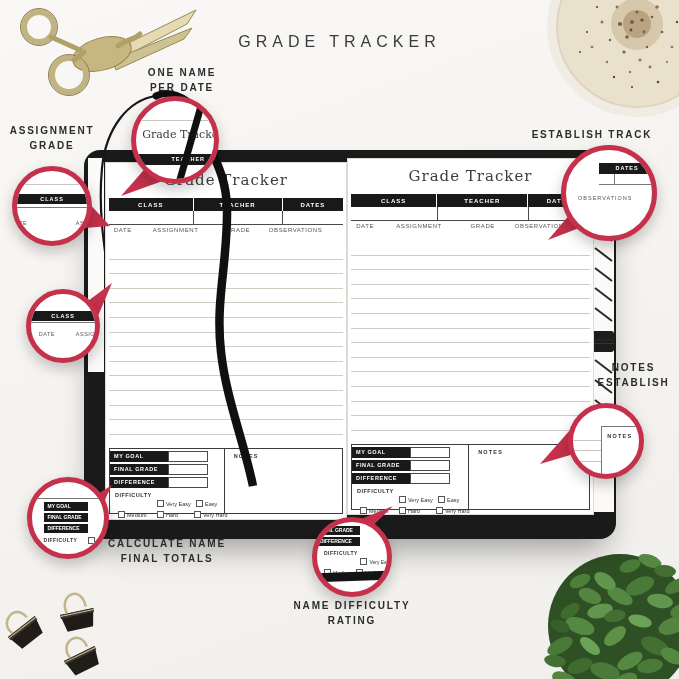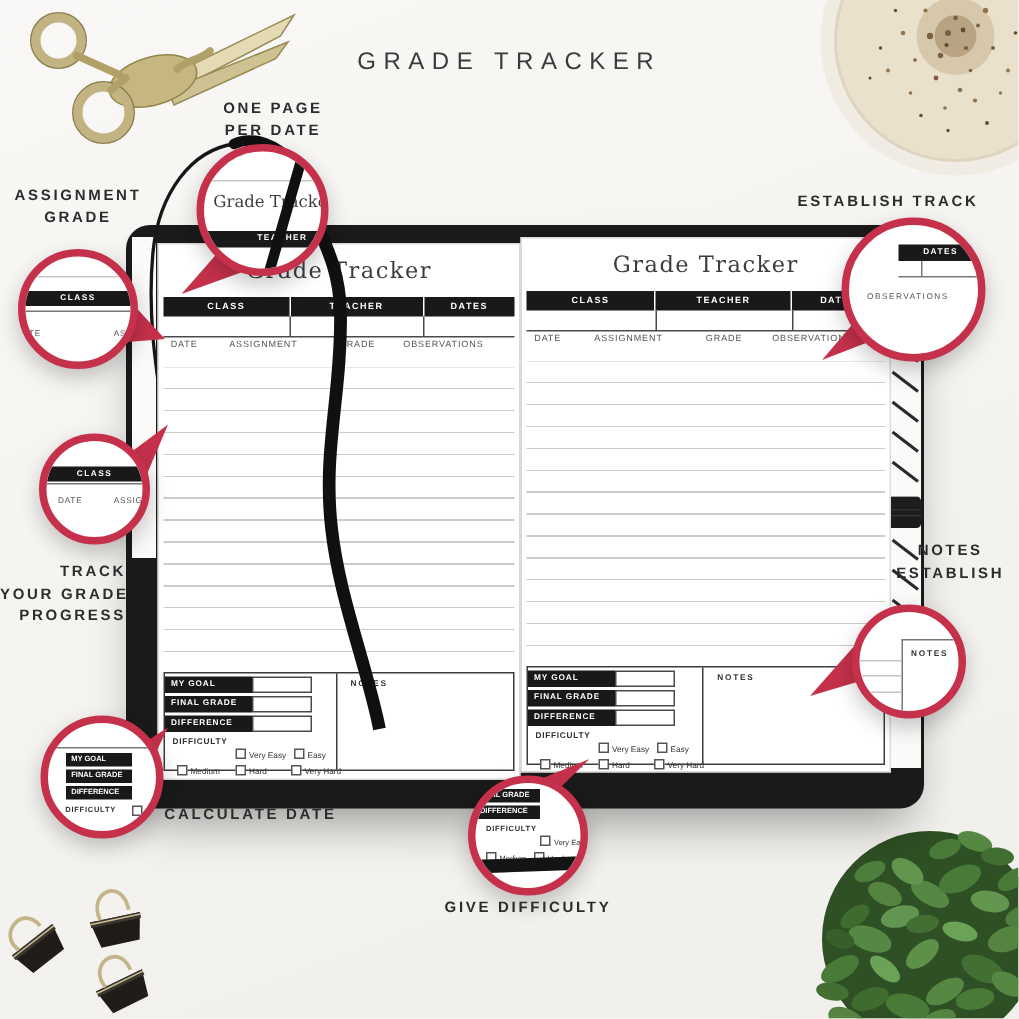--- a/index.html
+++ b/index.html
@@ -414,39 +414,36 @@
   <div class="callout co-g">
     <div class="mini-vline" style="left:42%;top:28%;bottom:0"></div>
     <div class="mini-line" style="left:42%;right:0;top:28%;background:#777"></div>
     <div class="mini-line" style="left:0;width:42%;top:48%"></div>
     <div class="mini-line" style="left:0;width:42%;top:64%"></div>
     <div class="mini-line" style="left:0;width:42%;top:80%"></div>
     <span class="mini-text" style="left:52%;top:38%;font-size:5.5px;letter-spacing:1.2px;font-weight:bold;color:#333">NOTES</span>
   </div>
 
   <div class="ann ann-one">
-    <div>ONE PAGE</div>
+    <div>ONE NAME</div>
     <div>PER DATE</div>
   </div>
   <div class="ann ann-assign">
     <div>ASSIGNMENT</div>
     <div>GRADE</div>
   </div>
   <div class="ann ann-goals">
     <div>ESTABLISH TRACK</div>
   </div>
-  <div class="ann ann-track">
-    <div>TRACK</div>
-    <div>YOUR GRADE</div>
-    <div>PROGRESS</div>
-  </div>
   <div class="ann ann-notes">
     <div>NOTES</div>
     <div>ESTABLISH</div>
   </div>
   <div class="ann ann-calc">
-    <div>CALCULATE DATE</div>
+    <div>CALCULATE NAME</div>
+    <div>FINAL TOTALS</div>
   </div>
   <div class="ann ann-diff">
-    <div>GIVE DIFFICULTY</div>
+    <div>NAME DIFFICULTY</div>
+    <div>RATING</div>
   </div>
 
 </div>
 
 </body></html>

